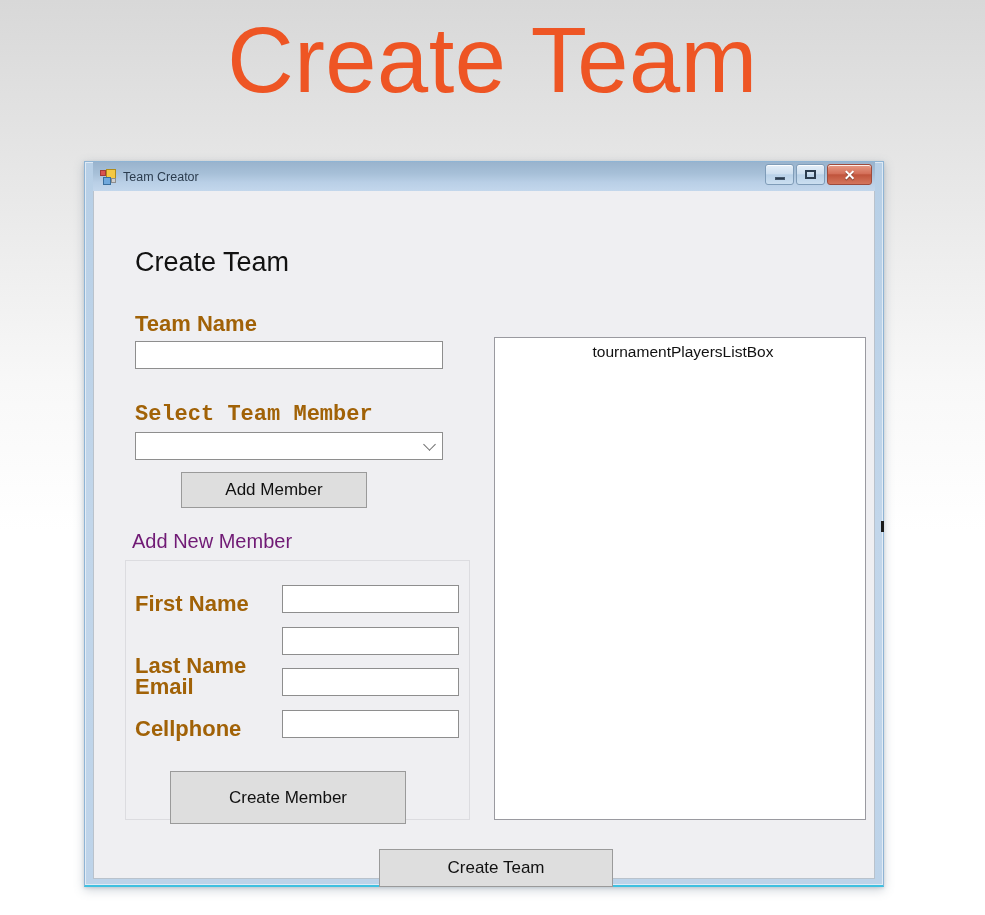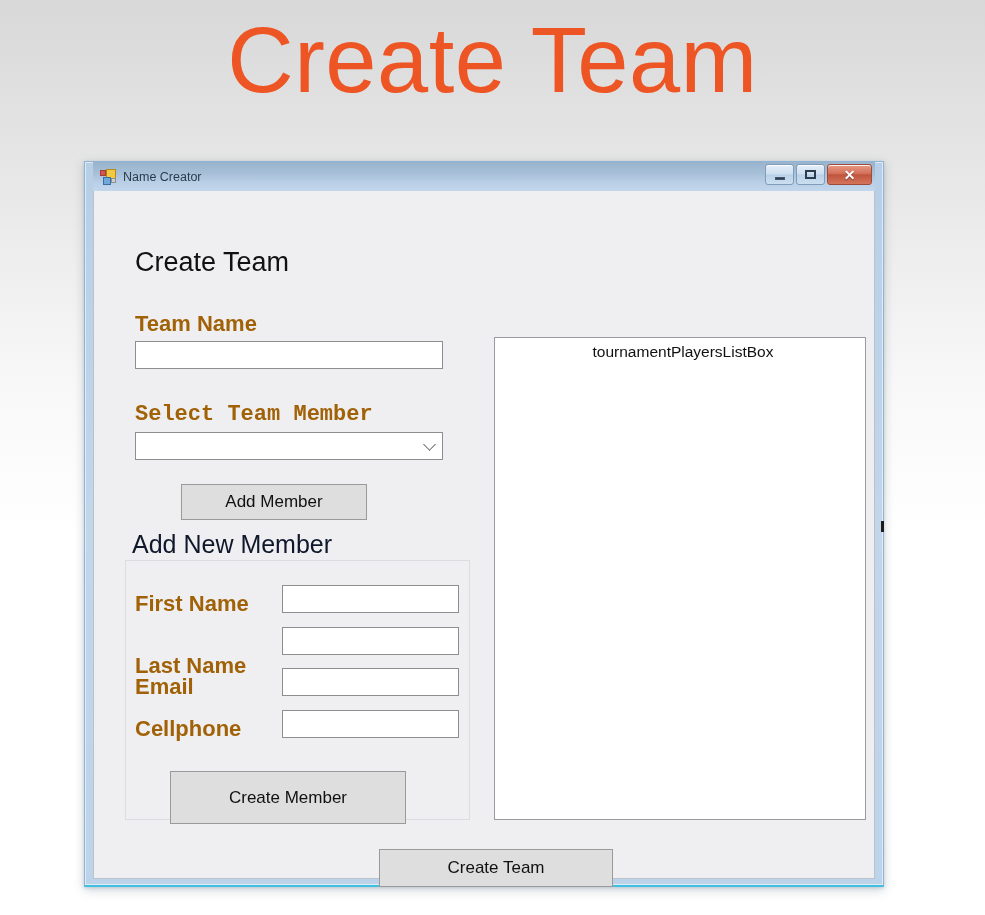--- a/index.html
+++ b/index.html
@@ -156,22 +156,22 @@
 
   .lbl-bold {
     position: absolute;
     font-size: 22px;
     font-weight: bold;
     color: #a16207;
     white-space: nowrap;
   }
   .lbl-plain {
     position: absolute;
-    font-size: 25px;
-    color: #0f172a;
+    font-size: 20px;
+    color: #701a75;
     white-space: nowrap;
   }
 
   .textbox {
     position: absolute;
     background: #ffffff;
     border: 1px solid #8e8e8e;
     box-sizing: border-box;
   }
   .combobox {
@@ -244,21 +244,21 @@
 <div class="window">
   <div class="window-inner-edge"></div>
 
   <div class="titlebar">
     <span class="app-icon">
       <i class="sq-red"></i>
       <i class="sq-yellow"></i>
       <i class="sq-blue"></i>
       <i class="sq-gray"></i>
     </span>
-    <span class="title-text">Name Creator</span>
+    <span class="title-text">Team Creator</span>
 
     <div class="win-buttons">
       <div class="win-btn">
         <span class="glyph-min"></span>
       </div>
       <div class="win-btn">
         <span class="glyph-max"></span>
       </div>
       <div class="win-btn close">
         <span class="glyph-close">✕</span>
@@ -271,21 +271,21 @@
     <div class="form-heading">Create Team</div>
 
     <div class="lbl-bold" style="left:41px; top:120px;">Team Name</div>
     <div class="textbox" style="left:41px; top:150px; width:308px; height:28px;"></div>
 
     <div class="lbl-bold" style="left:41px; top:211px;font-family:Liberation Mono, monospace;">Select Team Member</div>
     <div class="combobox" style="left:41px; top:241px; width:308px; height:28px;">
       <span class="combo-arrow"></span>
     </div>
 
-    <div class="button" style="left:87px; top:293px; width:186px; height:36px;">Add Member</div>
+    <div class="button" style="left:87px; top:281px; width:186px; height:36px;">Add Member</div>
 
     <div class="lbl-plain" style="left:38px; top:339px;">Add New Member</div>
 
     <div class="groupbox" style="left:31px; top:369px; width:345px; height:260px;"></div>
 
     <div class="lbl-bold" style="left:41px; top:400px;">First Name</div>
     <div class="textbox" style="left:188px; top:394px; width:177px; height:28px;"></div>
 
     <div class="lbl-bold" style="left:41px; top:462px;">Last Name</div>
     <div class="textbox" style="left:188px; top:436px; width:177px; height:28px;"></div>

